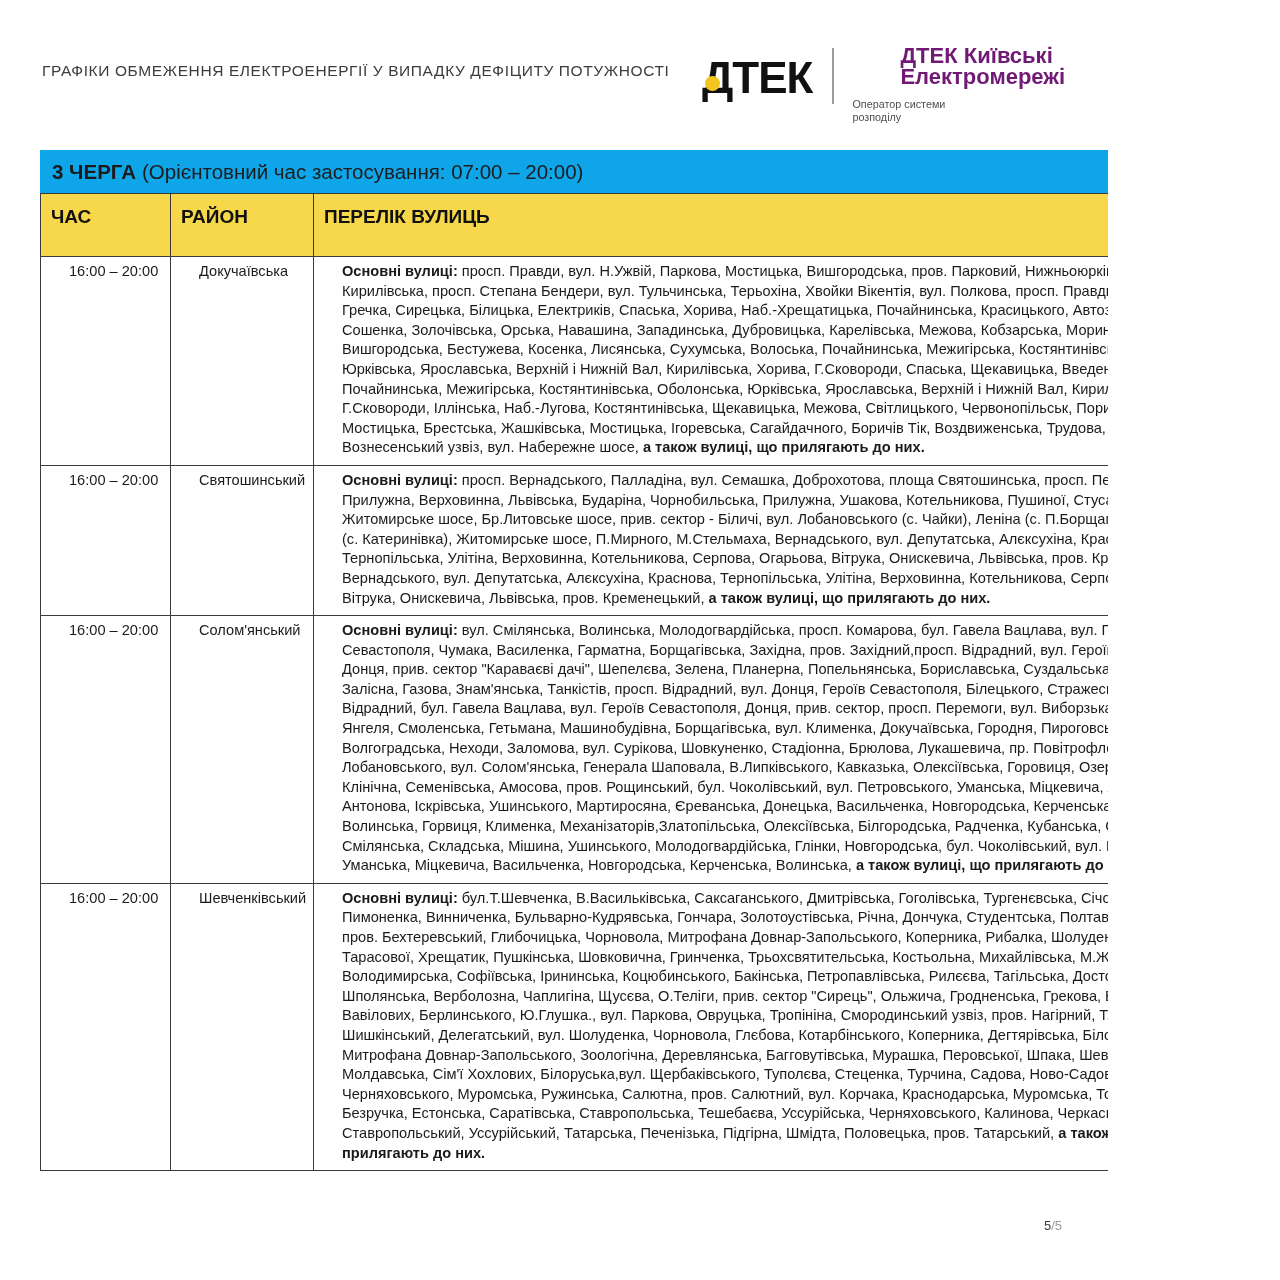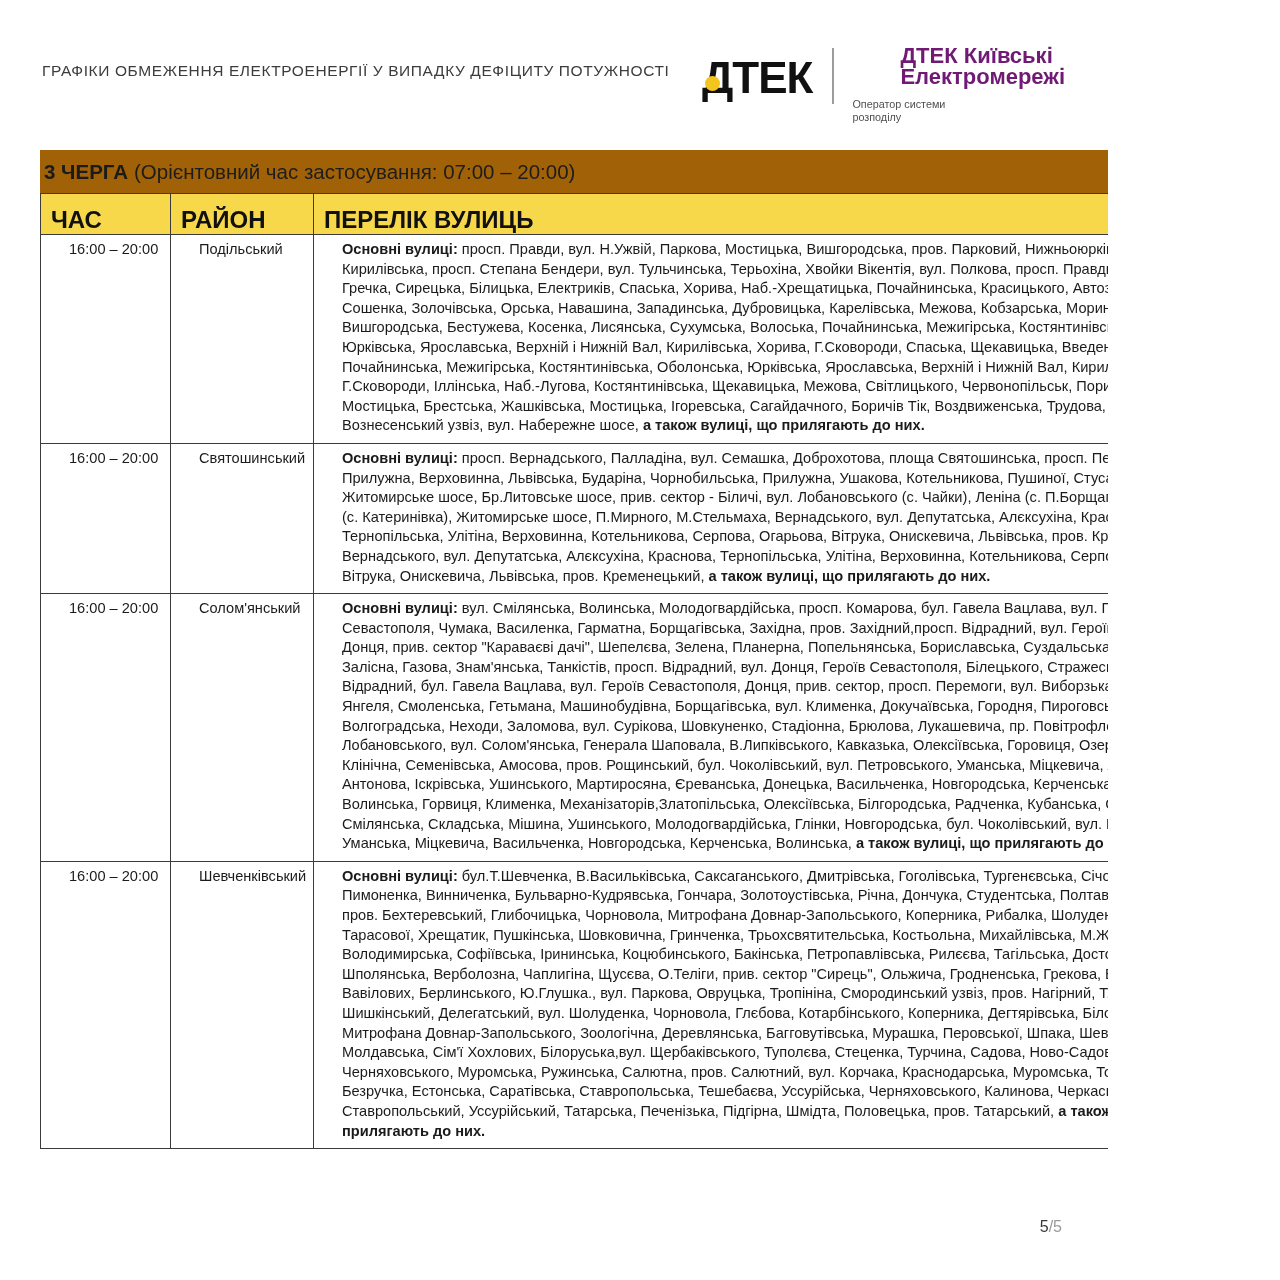--- a/index.html
+++ b/index.html
@@ -16,39 +16,39 @@
     letter-spacing:-1px; color:#111; padding-top:8px; }
   .wordmark .dot { position:absolute; left:3px; top:36px; width:15px; height:15px;
     border-radius:50%; background:#f4c51c; }
   .logo-divider { width:2px; background:#9c9c9c; height:56px; margin:8px 18px 0 20px; }
   .brand-text { padding-top:5px; }
   .brand-line { font-weight:800; font-size:22px; line-height:21px; color:#701a75;margin-left:48px; }
   .brand-sub { font-size:10.8px; line-height:13px; color:#4f4f4f; margin-top:11px; }
 
   
   .queue-banner { position:absolute; left:40px; top:150px; width:1197px; height:43px;
-    background:#a16207; display:flex; align-items:center; padding-left:4px; font-size:20.5px; }
+    background:#0ea5e9; display:flex; align-items:center; padding-left:12px; font-size:20.5px; }
   .queue-banner b { font-weight:800; margin-right:6px; }
   .queue-banner .sub { color:#1d1d1d; }
 
   
   .sched-table { position:absolute; left:40px; top:193px; width:1197px;
     border-collapse:collapse; table-layout:fixed; }
   .sched-table col.c-time { width:130px; }
   .sched-table col.c-district { width:143px; }
   .sched-table th, .sched-table td { border:1px solid #3b3b3b; vertical-align:top; }
-  .sched-table thead th { background:#f8d84b; text-align:left; font-size:24px; font-weight:800;
-    padding:12px 8px 0 10px; color:#111; }
+  .sched-table thead th { background:#f8d84b; text-align:left; font-size:19px; font-weight:800;
+    padding:12px 8px 28px 10px; color:#111; }
   .sched-table tbody td { padding:5px 8px 7px 28px; font-size:14.6px; line-height:19.6px; }
   td.time-cell { font-size:16px; padding-top:7px; white-space:nowrap; }
   td.district-cell { font-size:16px; padding-top:7px; }
   .streets b { font-weight:800;text-align:center; }
 
   
-  .page-num { position:absolute; right:46px; top:1218px; font-size:16px; }
+  .page-num { position:absolute; right:46px; top:1218px; font-size:13px; }
   .page-num .cur { color:#3a3a3a; }
   .page-num .rest { color:#9a9a9a; }
 </style>
 </head>
 <body>
 
 <div class="page">
 
   <div class="top-header">
     <div class="doc-title">ГРАФІКИ ОБМЕЖЕННЯ ЕЛЕКТРОЕНЕРГІЇ У ВИПАДКУ ДЕФІЦИТУ ПОТУЖНОСТІ</div>
@@ -84,21 +84,21 @@
     <thead>
       <tr>
         <th>ЧАС</th>
         <th>РАЙОН</th>
         <th>ПЕРЕЛІК ВУЛИЦЬ</th>
       </tr>
     </thead>
     <tbody>
       <tr>
         <td class="time-cell">16:00 – 20:00</td>
-        <td class="district-cell">Подільський</td>
+        <td class="district-cell">Докучаївська</td>
         <td>
           <p class="streets"><b>Основні вулиці:</b>
           <span>просп. Правди, вул. Н.Ужвій, Паркова, Мостицька, Вишгородська, пров. Парковий, Нижньоюрківська, Кирилівська, просп. Степана Бендери, вул. Тульчинська, Терьохіна, Хвойки Вікентія, вул. Полкова, просп. Правди, Гонгадзе, вул. Гречка,  Сирецька, Білицька, Електриків, Спаська, Хорива, Наб.-Хрещатицька, Почайнинська, Красицького, Автозаводська, Сошенка, Золочівська, Орська, Навашина,  Западинська, Дубровицька, Карелівська, Межова, Кобзарська, Моринецька, Вишгородська, Бестужева, Косенка, Лисянська,  Сухумська, Волоська, Почайнинська, Межигірська, Костянтинівська, Оболонська, Юрківська, Ярославська, Верхній і Нижній Вал, Кирилівська, Хорива, Г.Сковороди, Спаська, Щекавицька, Введенська,  Волоська, Почайнинська, Межигірська, Костянтинівська, Оболонська, Юрківська, Ярославська, Верхній і Нижній Вал, Кирилівська, Хорива, Г.Сковороди, Іллінська, Наб.-Лугова, Костянтинівська, Щекавицька, Межова, Світлицького, Червонопільськ, Порика, Н.-Мостицька, Брестська, Жашківська, Мостицька, Ігоревська, Сагайдачного, Боричів Тік, Воздвиженська, Трудова, Петрівська, Вознесенський узвіз, вул. Набережне шосе,</span>
           <b>а також вулиці, що прилягають до них.</b></p>
         </td>
       </tr>
       <tr>
         <td class="time-cell">16:00 – 20:00</td>
         <td class="district-cell">Святошинський</td>
         <td>

